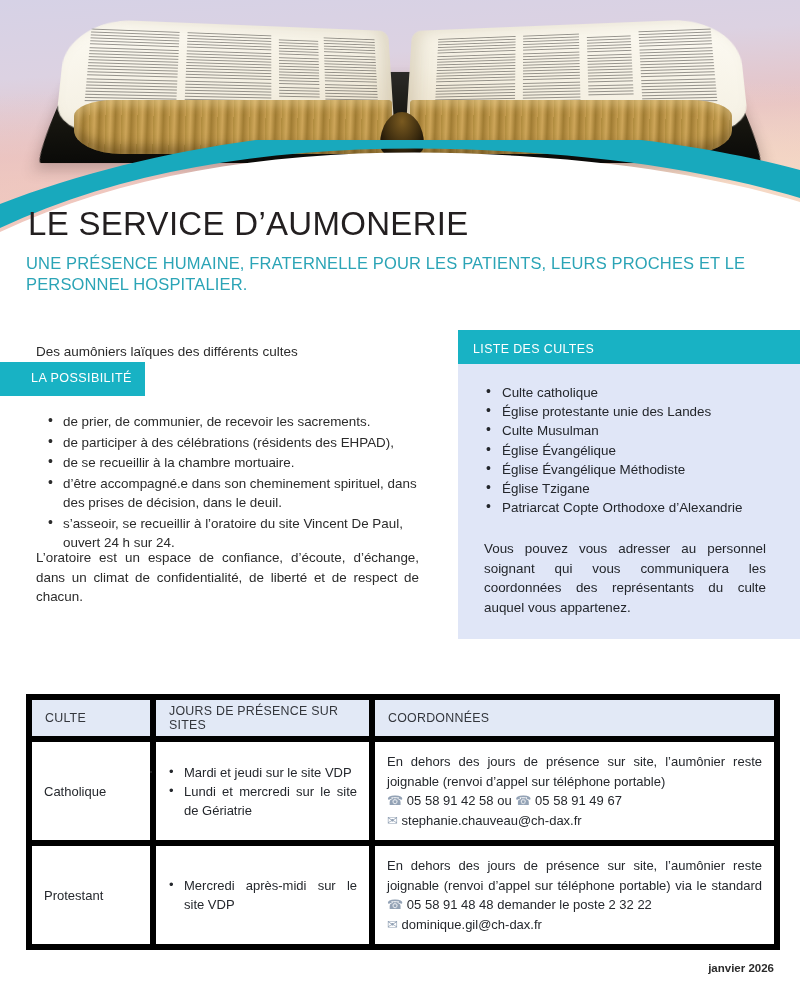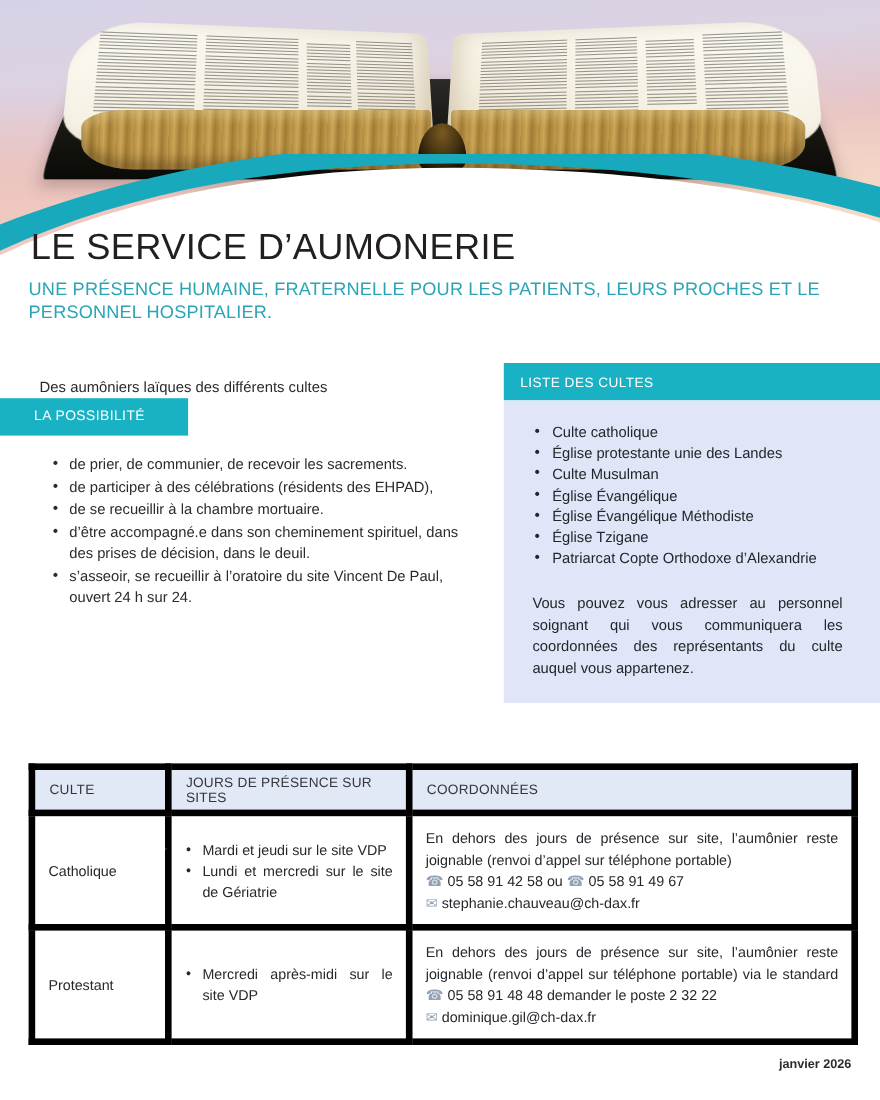--- a/index.html
+++ b/index.html
@@ -85,21 +85,21 @@
     font-size: 16.5px; line-height: 21px; letter-spacing: .15px;
     color: #2ba4b6;
   }
 
   
   .intro {
     position: absolute; left: 36px; top: 344px;
     font-size: 13.5px; color: #2b2b2b;
   }
   .tag {
-    position: absolute; left: 0; top: 362px; width: 171px; height: 34px;
+    position: absolute; left: 0; top: 362px; width: 145px; height: 34px;
     background: #18b2c4;
   }
   .tag span {
     position: absolute; left: 31px; top: 9px;
     font-size: 12.6px; color: #ffffff; letter-spacing: .4px;
   }
   .left-list {
     position: absolute; left: 46px; top: 412px; width: 390px;
     font-size: 13.4px; line-height: 19.5px; color: #2b2b2b;
     list-style: none;
@@ -214,20 +214,21 @@
   </div>
 
   <ul class="left-list">
     <li>de prier, de communier, de recevoir les sacrements.</li>
     <li>de participer à des célébrations (résidents des EHPAD),</li>
     <li>de se recueillir à la chambre mortuaire.</li>
     <li>d’être accompagné.e dans son cheminement spirituel, dans des prises de décision, dans le deuil.</li>
     <li>s’asseoir, se recueillir à l’oratoire du site Vincent De Paul, ouvert 24 h sur 24.</li>
   </ul>
 
+  <div class="para">L’oratoire est un espace de confiance, d’écoute, d’échange, dans un climat de confidentialité, de liberté et de respect de chacun.</div>
 
   <div class="panel">
     <div class="panel-head">
       <span>LISTE DES  CULTES</span>
     </div>
     <div class="panel-body">
       <ul class="cult-list">
         <li>Culte catholique</li>
         <li>Église protestante unie des Landes</li>
         <li>Culte Musulman</li>

